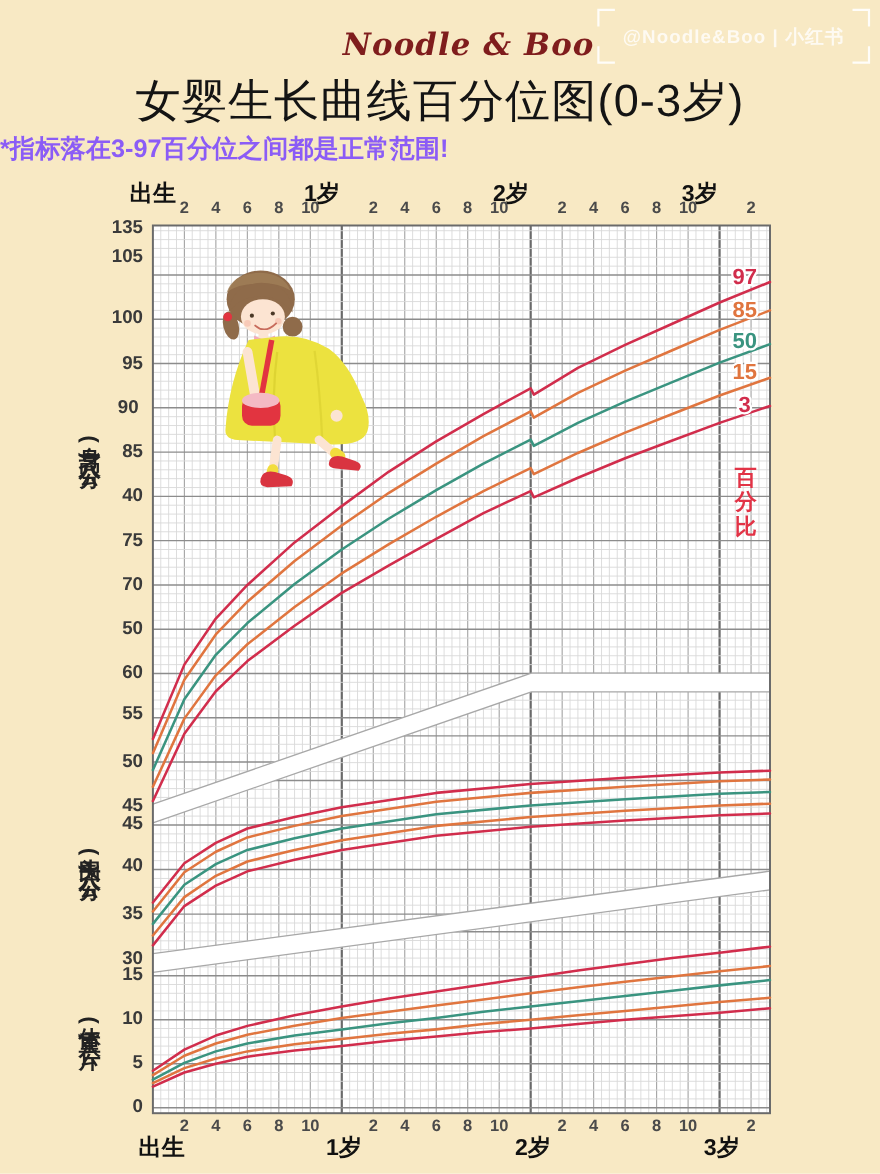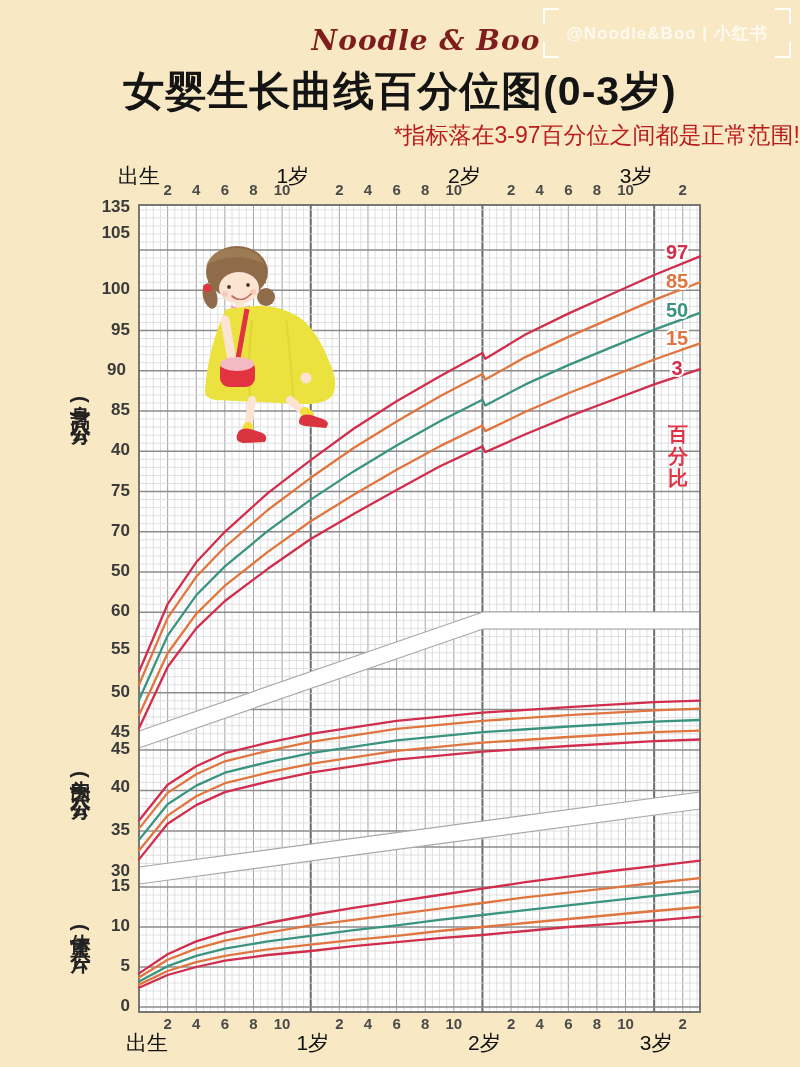--- a/index.html
+++ b/index.html
@@ -23,28 +23,28 @@
     display:flex;align-items:center;justify-content:center;
     color:rgba(255,255,255,0.78);font-size:17px;font-weight:700;letter-spacing:1px;
   }
   .wm-corner{position:absolute;width:14px;height:14px;border:0 solid rgba(255,255,255,0.9);}
   .wm-tl{left:0;top:0;border-left-width:2px;border-top-width:2px;}
   .wm-tr{right:0;top:0;border-right-width:2px;border-top-width:2px;}
   .wm-bl{left:0;bottom:0;border-left-width:2px;border-bottom-width:2px;}
   .wm-br{right:0;bottom:0;border-right-width:2px;border-bottom-width:2px;}
   .title{
     left:0;right:0;top:64px;text-align:center;
-    font-size:41px;font-weight:700;color:#141414;letter-spacing:1px;
+    font-size:41px;font-weight:400;color:#141414;letter-spacing:1px;
   }
   .subtitle{
-    left:0;right:0;top:120px;text-align:right;
-    font-size:23px;font-weight:400;color:#b91c1c;
+    left:0;right:0;top:120px;text-align:left;
+    font-size:23px;font-weight:700;color:#8b5cf6;
   }
   
-  .x-year{font-size:21px;font-weight:400;color:#111;white-space:nowrap;text-align:center;}
+  .x-year{font-size:21px;font-weight:700;color:#111;white-space:nowrap;text-align:center;}
   .x-num{font-size:15px;font-weight:600;color:#4a4a4a;}
   .y-tick{font-size:17px;font-weight:600;color:#3a3a3a;width:70px;text-align:right;}
   .sec-label{
     writing-mode:vertical-rl;text-orientation:mixed;
     font-size:20px;font-weight:800;color:#222;letter-spacing:3px;white-space:nowrap;
   }
   svg{position:absolute;left:0;top:0;}
 </style>
 </head>
 <body>

